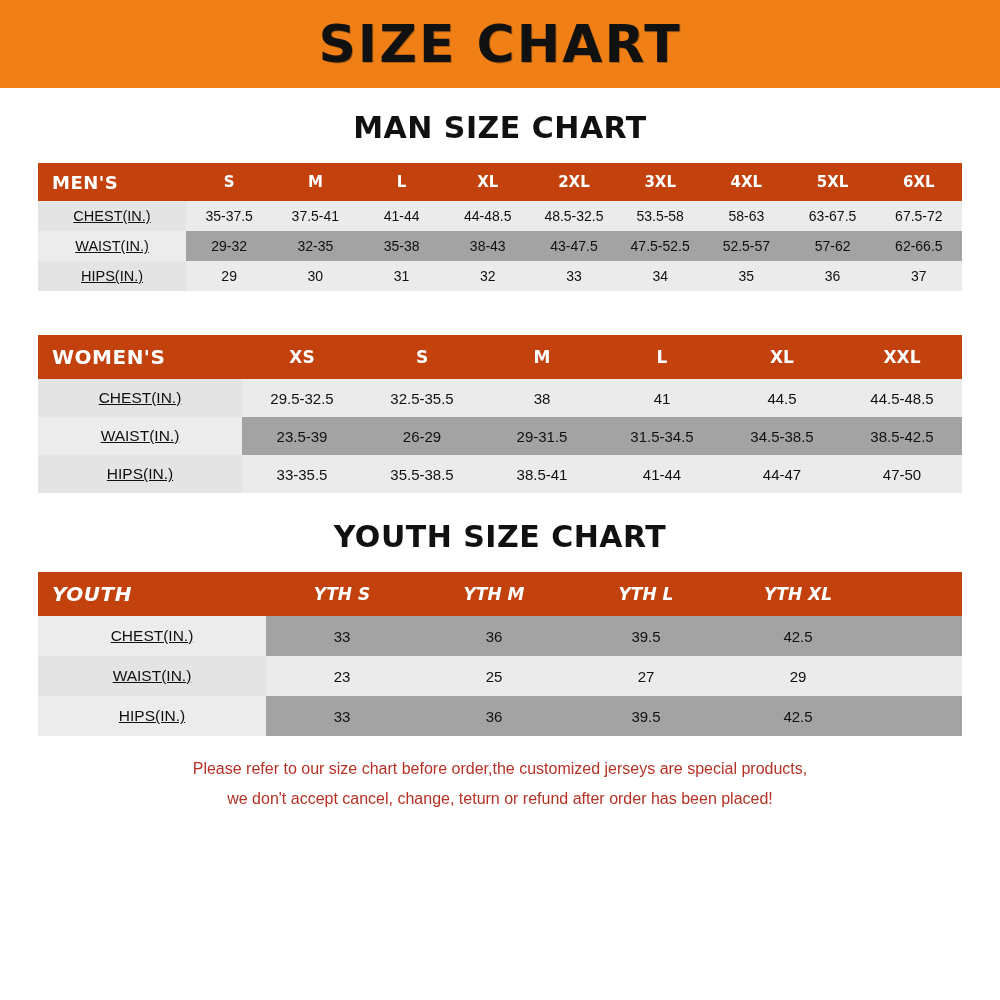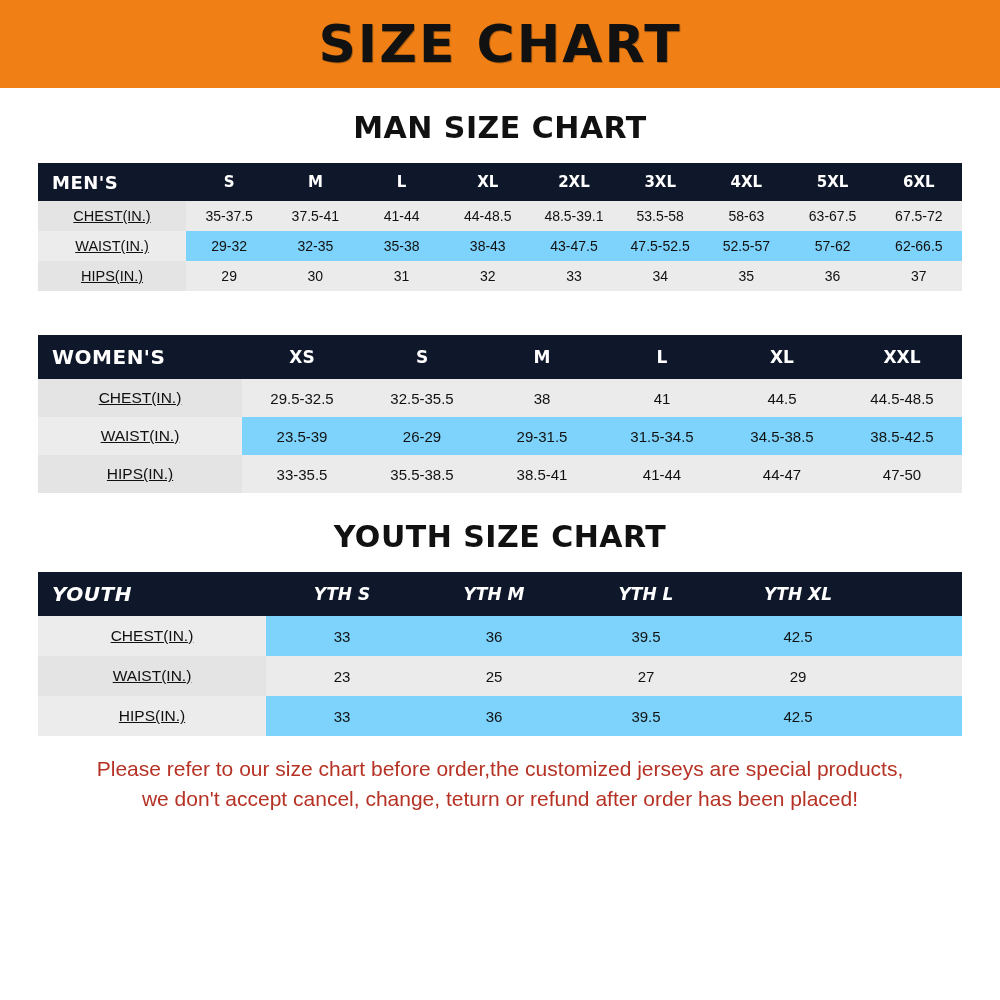--- a/index.html
+++ b/index.html
@@ -57,21 +57,21 @@
     table-layout: fixed;
   }
   table.size-table th,
   table.size-table td {
     padding: 0;
     margin: 0;
   }
 
   
   .hdr-row {
-    background: #0f172a;
+    background: #c2410c;
     color: #ffffff;
   }
   .hdr-row th {
     height: 38px;
     font-family: "DejaVu Sans", sans-serif;
     font-weight: bold;
     font-size: 15px;
     color: #ffffff;
     text-align: center;
     vertical-align: middle;
@@ -86,21 +86,21 @@
   
   .data-row td {
     height: 30px;
     font-size: 14px;
     color: #111111;
     text-align: center;
     vertical-align: middle;
     background: #ebebeb;
   }
   .data-row.alt td {
-    background: #7dd3fc;
+    background: #a3a3a3;
   }
   .data-row td.label-col {
     text-align: center;
     font-size: 14.5px;
     color: #111111;
     background: #e4e4e4;
     text-decoration: underline;
   }
   .data-row.alt td.label-col {
     background: #ececec;
@@ -116,21 +116,21 @@
   .tbl-youth .hdr-row th { font-size: 17px; }
   .tbl-youth .hdr-row th.label-col { font-size: 20px; }
   .tbl-youth .hdr-row th { height: 44px; font-style: italic; }
   .tbl-youth .data-row td { height: 40px; font-size: 15px; }
   .tbl-youth .data-row td.label-col { font-size: 15.5px; }
 
   
   .footer-note {
     margin: 18px 26px 0 26px;
     color: #b53224;
-    font-size: 21px;
+    font-size: 16px;
     line-height: 30px;
     text-align: center;
     font-family: "Liberation Sans", sans-serif;
   }
   .footer-note div { white-space: nowrap; }
   .sp-18 { height: 18px; }
   .sp-22 { height: 22px; }
   .sp-26 { height: 26px; }
 </style>
 </head>
@@ -166,21 +166,21 @@
           <th>6XL</th>
         </tr>
       </thead>
       <tbody>
         <tr class="data-row">
           <td class="label-col">CHEST(IN.)</td>
           <td>35-37.5</td>
           <td>37.5-41</td>
           <td>41-44</td>
           <td>44-48.5</td>
-          <td>48.5-39.1</td>
+          <td>48.5-32.5</td>
           <td>53.5-58</td>
           <td>58-63</td>
           <td>63-67.5</td>
           <td>67.5-72</td>
         </tr>
         <tr class="data-row alt">
           <td class="label-col">WAIST(IN.)</td>
           <td>29-32</td>
           <td>32-35</td>
           <td>35-38</td>

